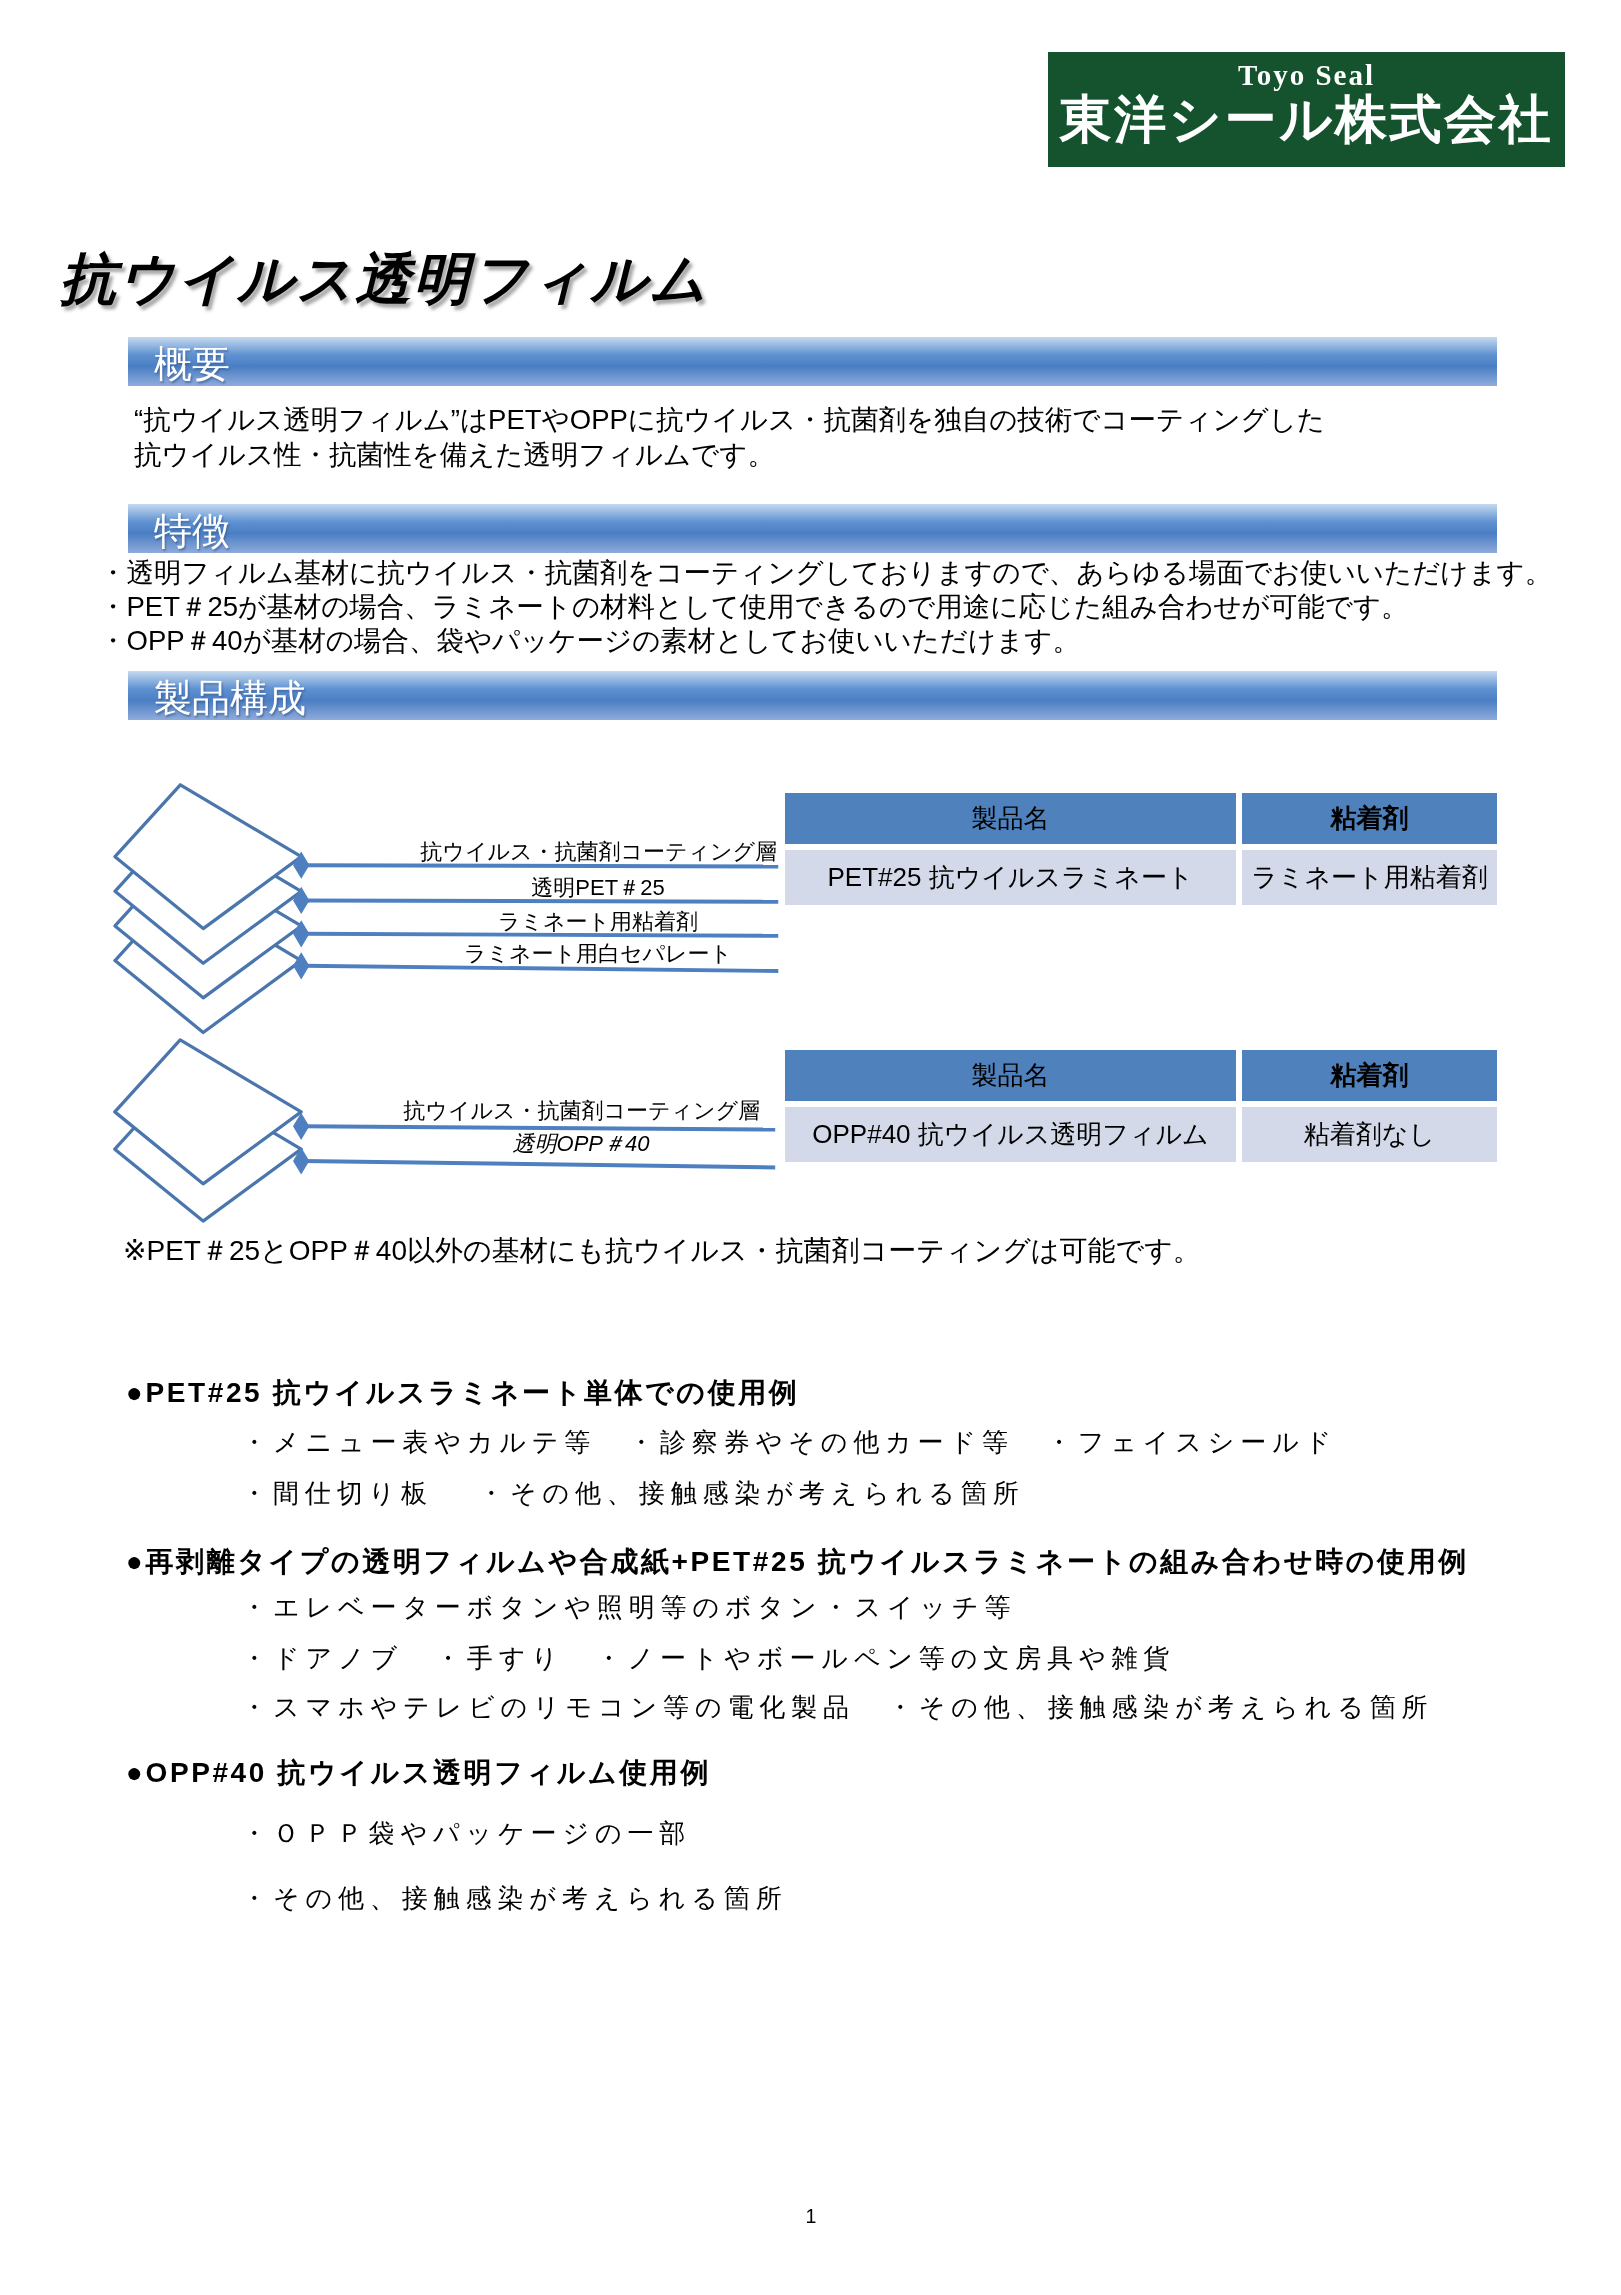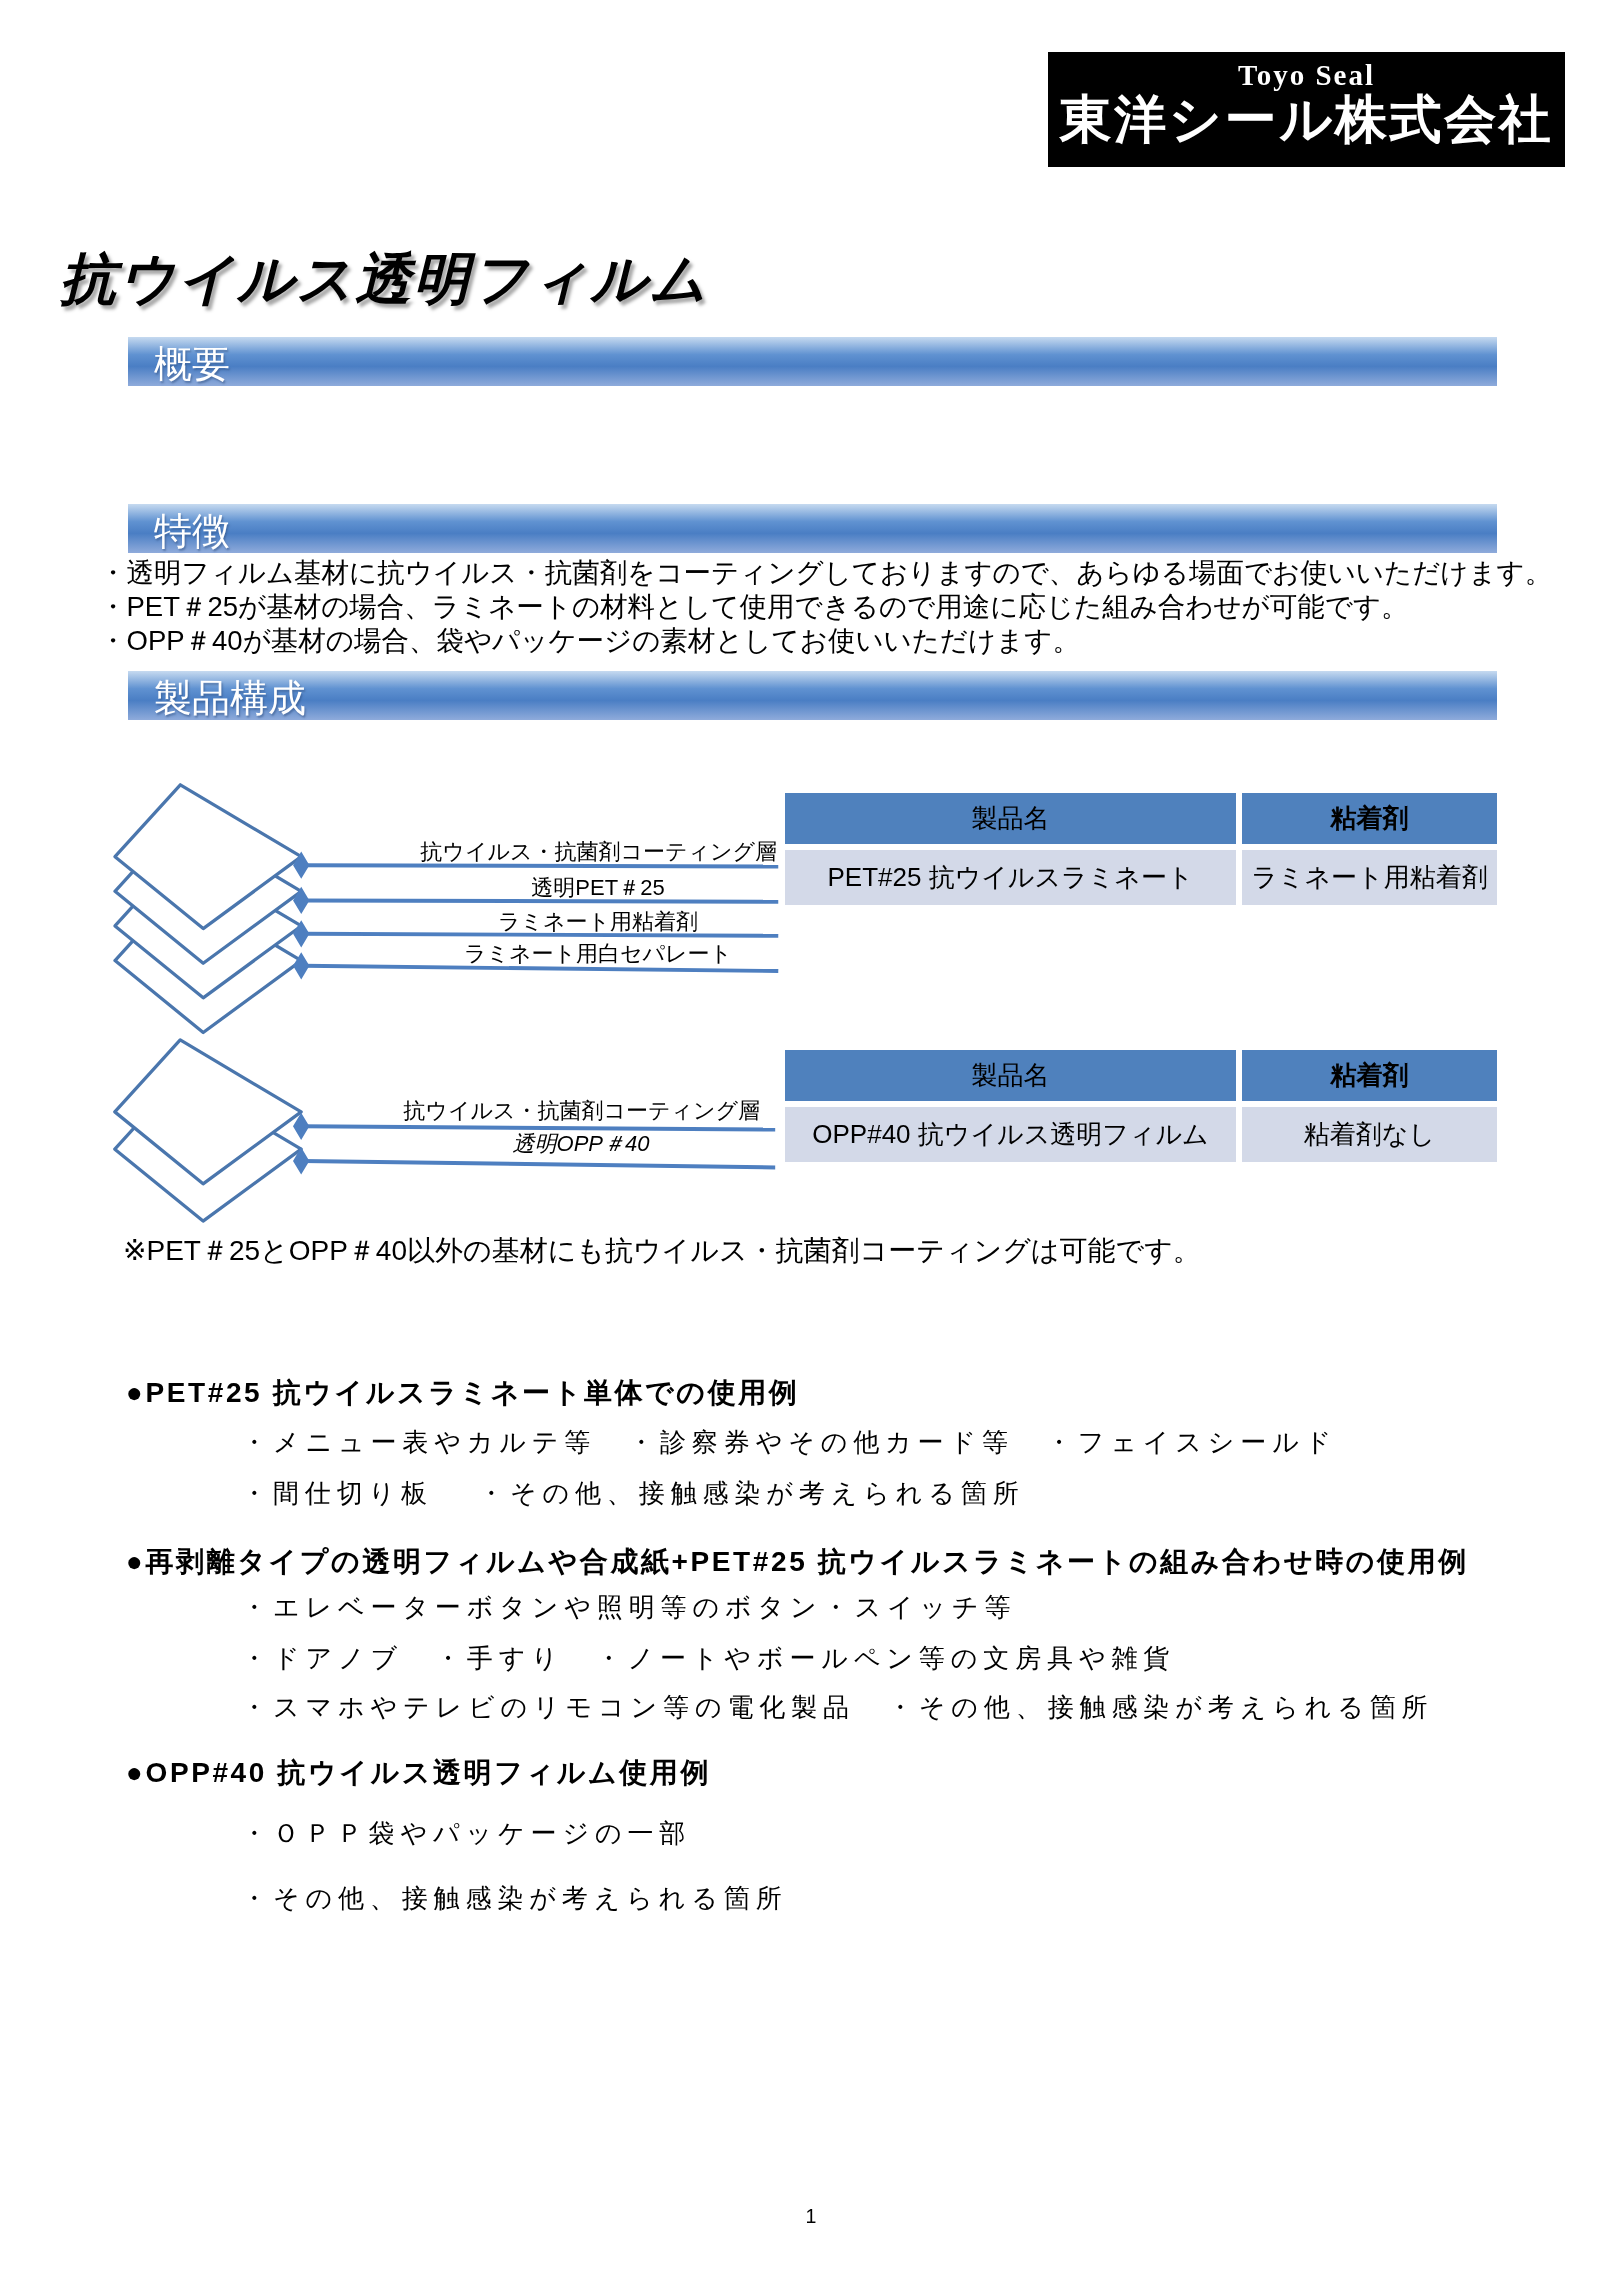--- a/index.html
+++ b/index.html
@@ -4,21 +4,21 @@
 <style>
   html,body { margin:0; padding:0; background:#ffffff; }
   .page {
     position:relative; width:1622px; height:2295px; background:#ffffff;
     font-family:"Liberation Sans","DejaVu Sans",sans-serif; color:#000;
     overflow:hidden;
   }
   .abs { position:absolute; }
 
   
-  .logo { left:1048px; top:52px; width:517px; height:115px; background:#000000;
+  .logo { left:1048px; top:52px; width:517px; height:115px; background:#14532d;
           color:#fff; text-align:center; }
   .logo-en { font-family:"Liberation Serif","DejaVu Serif",serif; font-weight:bold;
              font-size:29px; line-height:1; padding-top:8.5px; letter-spacing:2px; }
   .logo-ja { font-weight:bold; font-size:52px; line-height:1.15; letter-spacing:2.6px; }
 
   
   .doc-title { left:60px; top:242px; font-size:56px; font-weight:bold;
                letter-spacing:2px; text-shadow:3.3px 3.9px 3.3px #a8a8a8; white-space:nowrap;font-style:italic; }
 
   
@@ -68,20 +68,24 @@
 <div class="page">
 
   <div class="abs logo">
     <div class="logo-en">Toyo Seal</div>
     <div class="logo-ja">東洋シール株式会社</div>
   </div>
 
   <div class="abs doc-title">抗ウイルス透明フィルム</div>
 
   <div class="abs band band-overview">概要</div>
+  <div class="abs body-text overview-text">
+    <div>“抗ウイルス透明フィルム”はPETやOPPに抗ウイルス・抗菌剤を独自の技術でコーティングした</div>
+    <div>抗ウイルス性・抗菌性を備えた透明フィルムです。</div>
+  </div>
 
   <div class="abs band band-features">特徴</div>
   <div class="abs body-text features-text">
     <div>・透明フィルム基材に抗ウイルス・抗菌剤をコーティングしておりますので、あらゆる場面でお使いいただけます。</div>
     <div>・PET＃25が基材の場合、ラミネートの材料として使用できるので用途に応じた組み合わせが可能です。</div>
     <div>・OPP＃40が基材の場合、袋やパッケージの素材としてお使いいただけます。</div>
   </div>
 
   <div class="abs band band-composition">製品構成</div>
 

